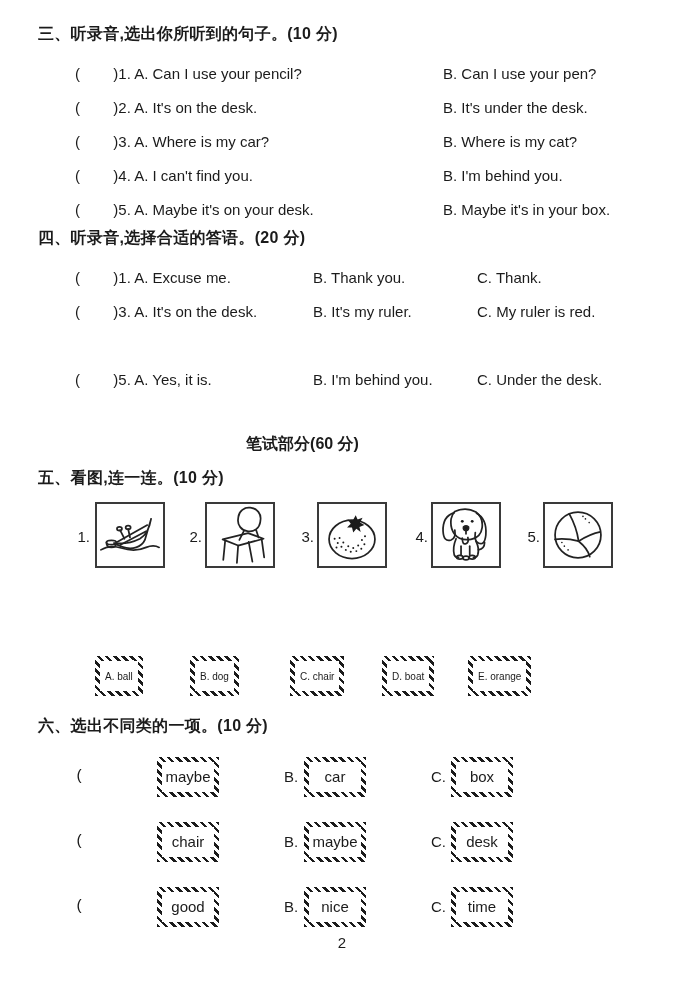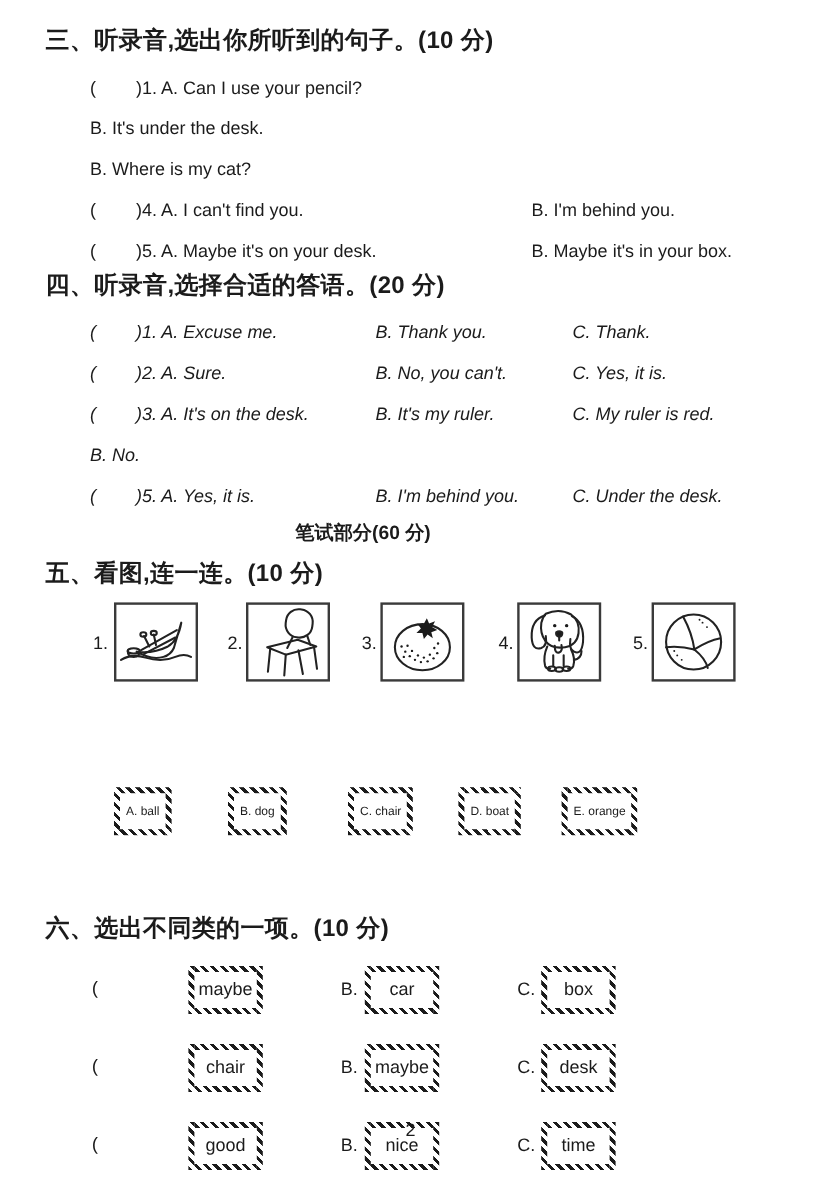--- a/index.html
+++ b/index.html
@@ -1,31 +1,31 @@
 <!DOCTYPE html>
 <html><head>
 <meta charset="utf-8">
 <style>
   html,body{margin:0;padding:0;background:#ffffff;}
   .page{
     position:relative;width:684px;height:989px;background:#ffffff;
     font-family:"Liberation Sans","DejaVu Sans",sans-serif;color:#1b1b1b;
     overflow:hidden;
   }
-  .sec-title{font-weight:700;font-size:20px;line-height:20px;letter-spacing:.3px;}
+  .sec-title{font-weight:700;font-size:16px;line-height:20px;letter-spacing:.3px;}
   .pre{white-space:pre;}
   section{position:absolute;left:38px;width:616px;}
   #s3{top:24px;}
   #s4{top:228px;}
   #s5{top:468px;}
-  #s6{top:716px;margin-top:48px;}
+  #s6{top:716px;}
   .rows{margin-top:12px;}
   .row34{height:34px;display:grid;align-items:center;padding-left:37px;font-size:15px;}
   #s3 .row34{grid-template-columns:368px auto;}
-  #s4 .row34{grid-template-columns:238px 164px auto;font-style:italic;}
+  #s4 .row34{grid-template-columns:238px 164px auto;}
   #written{position:absolute;top:434px;left:0;width:605px;text-align:center;
     font-weight:700;font-size:16px;}
   #pics{position:relative;margin-top:14px;height:68px;}
   .pic-num{position:absolute;top:26px;width:16px;text-align:right;font-size:15px;}
   .pic-box{position:absolute;top:0;width:70px;height:66px;border:2px solid #3a3a3a;
     box-sizing:border-box;background:#fff;}
   .pic-box svg{width:100%;height:100%;display:block;}
   #words{position:relative;margin-top:86px;height:42px;}
   .wavy{
     border:5px solid #444;
@@ -47,25 +47,28 @@
 </head>
 <body>
 
 <div class="page">
 
   <section id="s3">
     <div class="sec-title">三、听录音,选出你所听到的句子。(10 分)</div>
     <div class="rows">
       <div class="row34">
         <span class="pre">(        )1. A. Can I use your pencil?</span>
-      </div>
-      <div class="row34">
+        <span>B. Can I use your pen?</span>
+      </div>
+      <div class="row34">
+        <span class="pre">(        )2. A. It's on the desk.</span>
         <span>B. It's under the desk.</span>
       </div>
       <div class="row34">
+        <span class="pre">(        )3. A. Where is my car?</span>
         <span>B. Where is my cat?</span>
       </div>
       <div class="row34">
         <span class="pre">(        )4. A. I can't find you.</span>
         <span>B. I'm behind you.</span>
       </div>
       <div class="row34">
         <span class="pre">(        )5. A. Maybe it's on your desk.</span>
         <span>B. Maybe it's in your box.</span>
       </div>
@@ -74,31 +77,25 @@
 
   <section id="s4">
     <div class="sec-title">四、听录音,选择合适的答语。(20 分)</div>
     <div class="rows">
       <div class="row34">
         <span class="pre">(        )1. A. Excuse me.</span>
         <span>B. Thank you.</span>
         <span>C. Thank.</span>
       </div>
       <div class="row34">
-        <span class="pre">(        )2. A. Sure.</span>
-        <span>B. No, you can't.</span>
-        <span>C. Yes, it is.</span>
-      </div>
-      <div class="row34">
         <span class="pre">(        )3. A. It's on the desk.</span>
         <span>B. It's my ruler.</span>
         <span>C. My ruler is red.</span>
       </div>
       <div class="row34">
-        <span>B. No.</span>
       </div>
       <div class="row34">
         <span class="pre">(        )5. A. Yes, it is.</span>
         <span>B. I'm behind you.</span>
         <span>C. Under the desk.</span>
       </div>
     </div>
   </section>
 
   <div id="written">笔试部分(60 分)</div>

